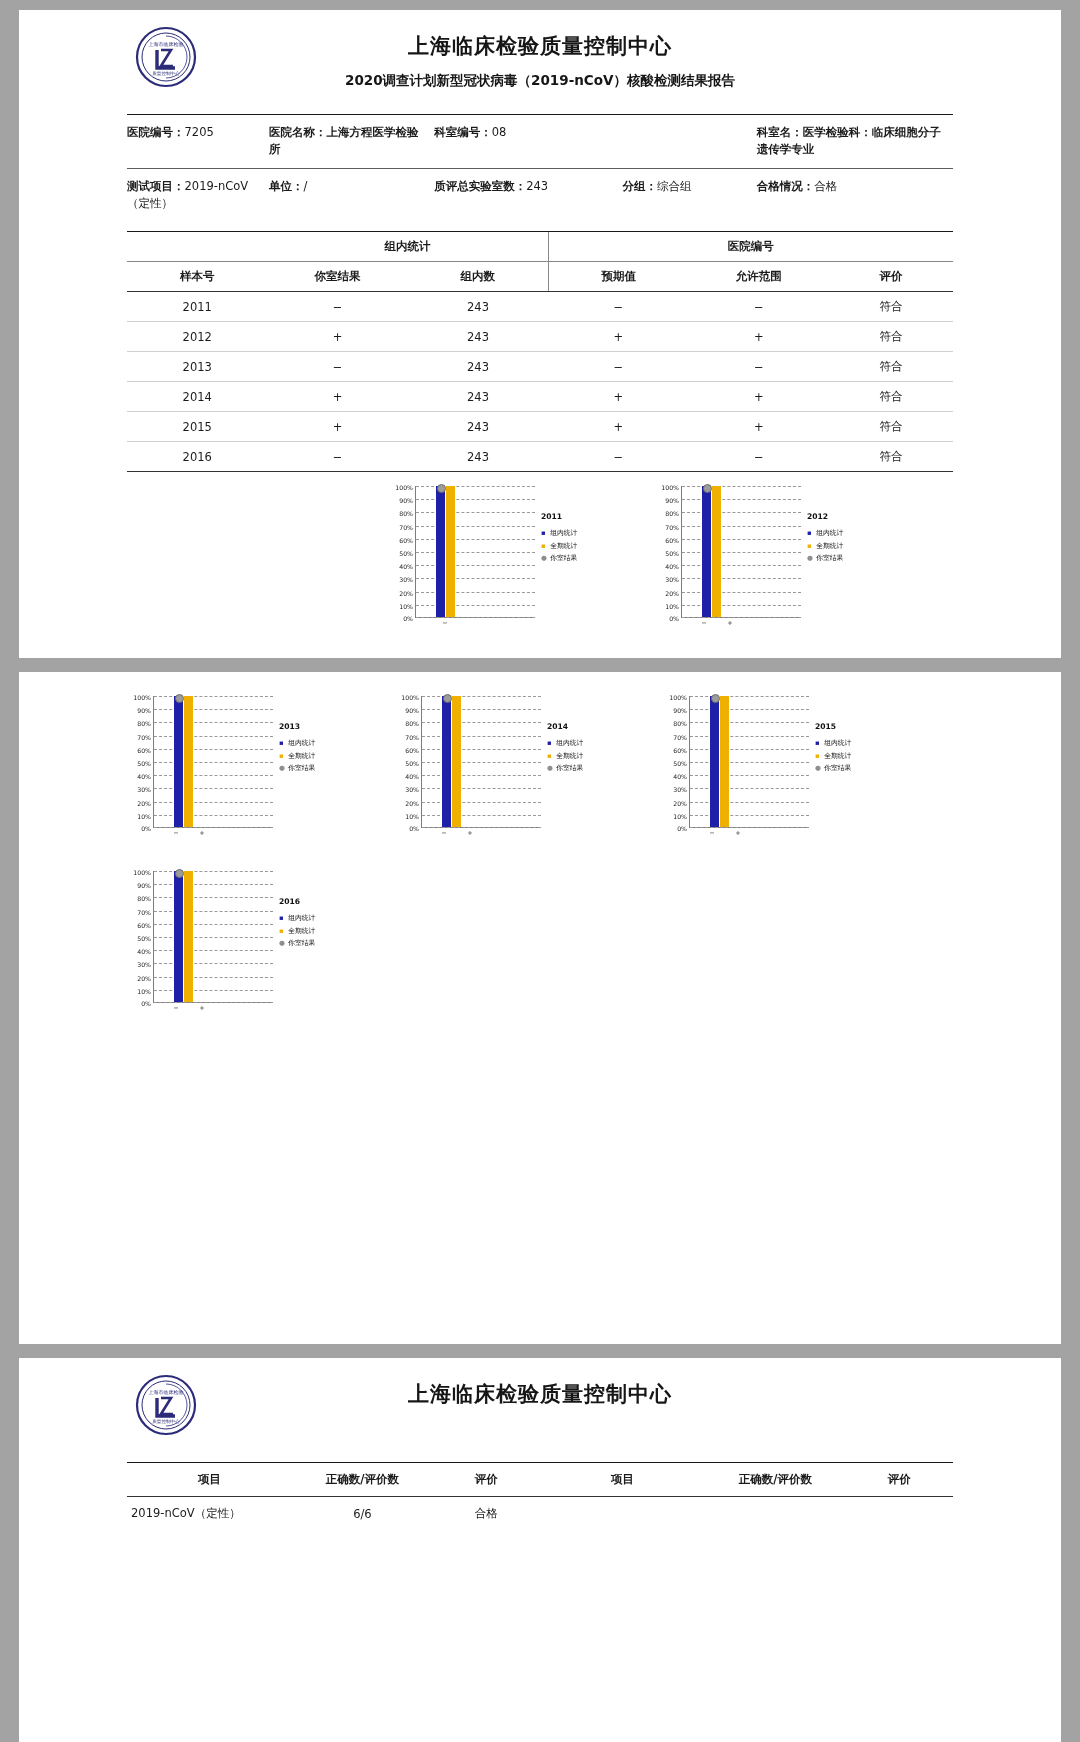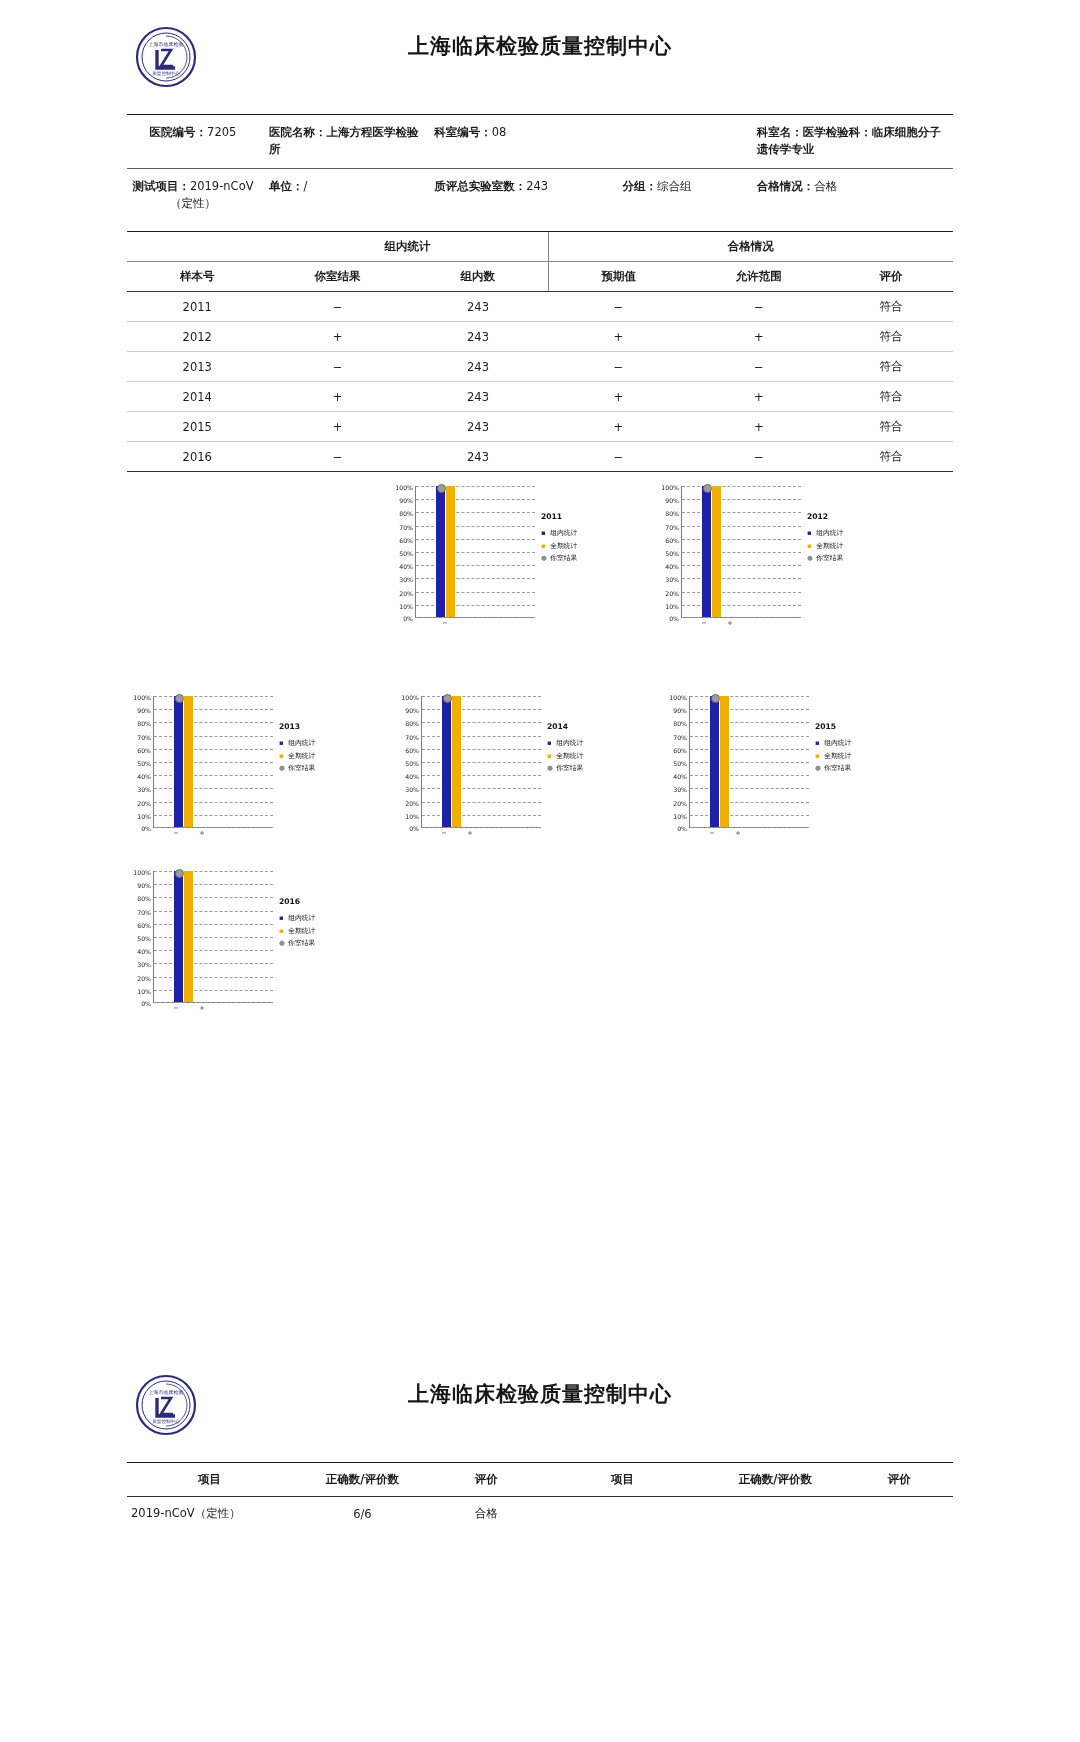--- a/index.html
+++ b/index.html
@@ -5,21 +5,21 @@
   html, body {
     margin: 0;
     padding: 0;
     background: #828282;
     font-family: "Liberation Sans", sans-serif;
   }
   .canvas {
     width: 1080px;
     height: 1742px;
     position: relative;
-    background: #ffffff;
+    background: #a3a3a3;
     overflow: hidden;
   }
   .page {
     background: #ffffff;
     margin: 0 auto;
     position: relative;
     box-sizing: border-box;
   }
   .page1 { width: 1042px; height: 648px; margin-top: 10px; }
   .page2 { width: 1042px; height: 672px; margin-top: 14px; }
@@ -65,21 +65,21 @@
 
   
   .info-row {
     display: flex;
     font-size: 11.5px;
     color: #1b1b1b;
     padding: 9px 0 9px 0;
     font-family: "DejaVu Sans", sans-serif;
   }
   .info-row .c { padding-right: 10px; line-height: 1.5; }
-  .c1 { width: 17%; text-align: center; }
+  .c1 { width: 17%; }
   .c2 { width: 20%; }
   .c3 { width: 23%; }
   .c4 { width: 16%; font-family: Liberation Mono, monospace; }
   .c5 { width: 24%; }
   b.lbl { font-weight: bold; }
 
   
   table.results {
     width: 100%;
     border-collapse: collapse;
@@ -225,20 +225,21 @@
             <circle cx="31" cy="31" r="29" fill="#ffffff" stroke="#2b2b7a" stroke-width="2.2"></circle>
             <circle cx="31" cy="31" r="24" fill="#ffffff" stroke="#2b2b7a" stroke-width="1"></circle>
             <path d="M31 10 A21 21 0 0 1 31 52" fill="none" stroke="#2b2b7a" stroke-width="0.8"></path>
             <text x="31" y="20" font-size="5" fill="#2b2b7a" text-anchor="middle" font-family="DejaVu Sans">上海市临床检验</text>
             <path d="M22 24 L22 42 L40 42" stroke="#2b2b7a" stroke-width="3.4" fill="none"></path>
             <path d="M26 24 L36 24 L26 40 L38 40" stroke="#2b2b7a" stroke-width="2.6" fill="none"></path>
             <text x="31" y="49" font-size="4.6" fill="#2b2b7a" text-anchor="middle" font-family="DejaVu Sans">质量控制中心</text>
           </svg>
         </div>
         <div class="title-main">上海临床检验质量控制中心</div>
+        <div class="title-sub">2020调查计划新型冠状病毒（2019-nCoV）核酸检测结果报告</div>
       </div>
 
       <div class="rule"></div>
 
       <div class="info-row">
         <div class="c c1">
           <b class="lbl">医院编号：</b><span>7205</span>
         </div>
         <div class="c c2">
           <b class="lbl">医院名称：</b><b>上海方程医学检验所</b>
@@ -272,21 +273,21 @@
         </div>
       </div>
 
       <div class="rule"></div>
 
       <table class="results">
         <thead>
           <tr class="grp-head">
             <th style="width:17%"></th>
             <th colspan="2" class="sep-v">组内统计</th>
-            <th colspan="3">合格情况</th>
+            <th colspan="3">医院编号</th>
           </tr>
           <tr class="colhead">
             <th style="width:17%">样本号</th>
             <th style="width:17%">你室结果</th>
             <th style="width:17%" class="sep-v">组内数</th>
             <th style="width:17%">预期值</th>
             <th style="width:17%">允许范围</th>
             <th style="width:15%">评价</th>
           </tr>
         </thead>

